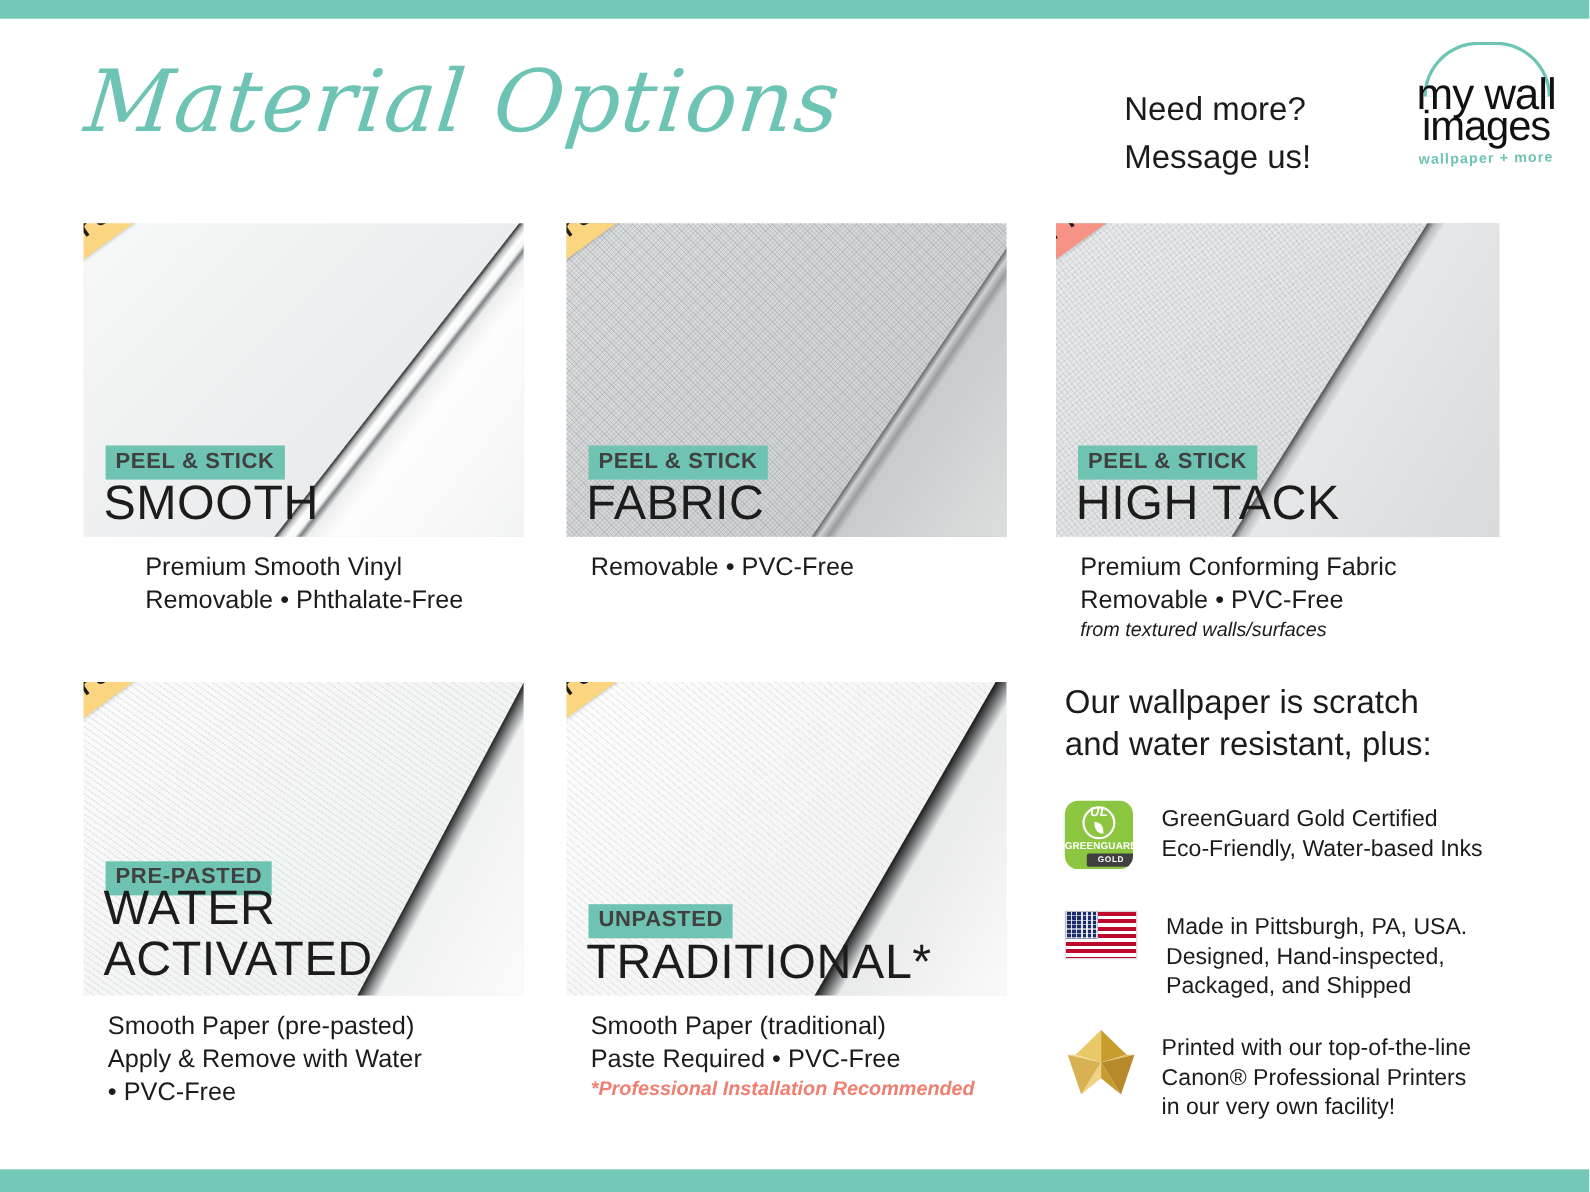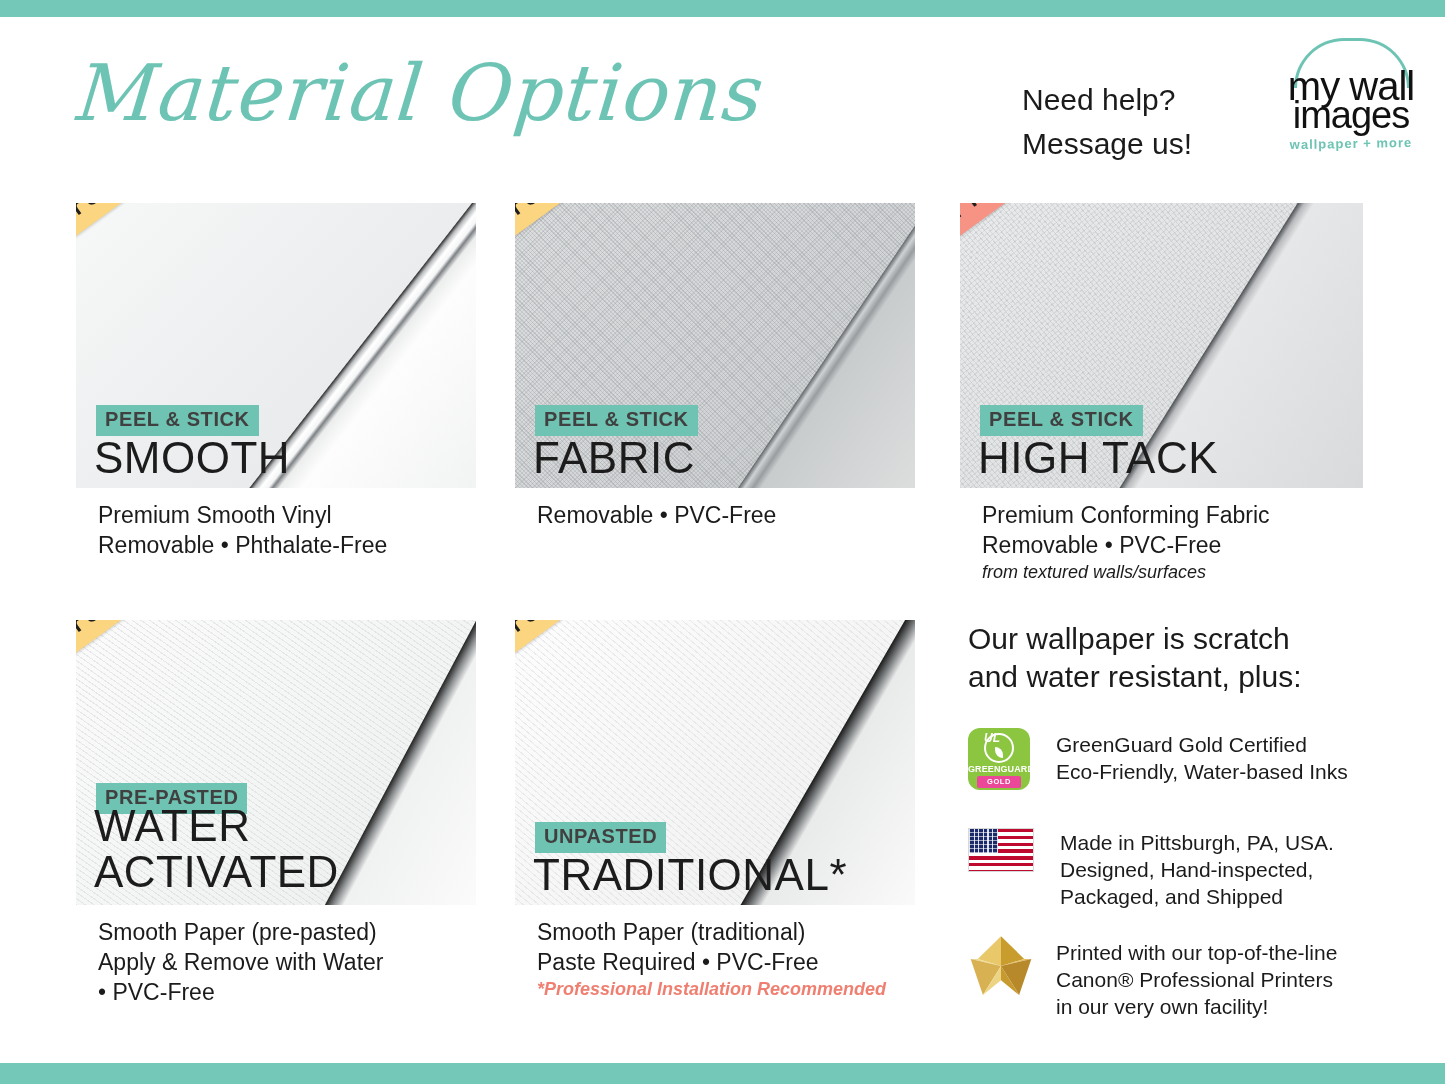--- a/index.html
+++ b/index.html
@@ -138,34 +138,34 @@
   
   .gg {
     position: relative; width: 62px; height: 62px; border-radius: 12px;
     background: #8cc540; flex: 0 0 62px; overflow: hidden;
   }
   .gg-circle {
     position: absolute; left: 16px; top: 5px; width: 30px; height: 30px;
     border-radius: 50%; border: 2.5px solid #ffffff;
   }
   .gg-ul {
-    position: absolute; left: 0; top: 3px; width: 30px; 
+    position: absolute; left: 0; top: 3px; width: 30px; text-align: center;
     font-size: 12px; font-weight: bold; color: #ffffff; font-style: italic;
   }
   .gg-leaf {
     position: absolute; left: 12px; top: 16px; width: 8px; height: 11px;
     background: #ffffff; border-radius: 0 10px 0 10px;
   }
   .gg-name {
     position: absolute; left: 0; top: 36px; width: 62px; text-align: center;
     font-size: 9px; font-weight: bold; color: #ffffff; letter-spacing: .1px;
   }
   .gg-gold {
-    position: absolute; left: 9px; top: 48px; width: 44px; height: 12px;
-    background: #ec4899; border-radius: 2px;
+    position: absolute; left: 20px; top: 48px; width: 44px; height: 12px;
+    background: #404040; border-radius: 2px;
     font-size: 7.5px; font-weight: bold; color: #ffffff;
     text-align: center; line-height: 12px; letter-spacing: .6px;
   }
 
   
   .flag {
     position: relative; width: 66px; height: 44px; flex: 0 0 66px;
     background: #ffffff; border: 1px solid #d8d8d8;
     background-image: repeating-linear-gradient(#bf0a30 0 3.4px, #ffffff 3.4px 6.8px);
   }
@@ -185,38 +185,38 @@
 <body>
 
 <div class="page">
 
   <div class="bar-top"></div>
   <div class="bar-bottom"></div>
 
   <div class="title-script">Material Options</div>
 
   <div class="need-help">
-    <div>Need help?</div>
+    <div>Need more?</div>
     <div>Message us!</div>
   </div>
 
   <div class="logo">
     <div class="logo-arc"></div>
     <div class="logo-word logo-w1">my wall</div>
     <div class="logo-word logo-w2">images</div>
     <div class="logo-tag">wallpaper + more</div>
   </div>
 
   <div class="card" style="left:76px; top:203px; width:400px;">
     <div class="card-img tex-smooth">
       <div class="ribbon yellow">for Smooth Walls</div>
       <div class="badge" style="top:202px;">PEEL &amp; STICK</div>
       <div class="card-title" style="top:232px;">SMOOTH</div>
     </div>
-    <div class="card-desc" style="top:297px;">
+    <div class="card-desc" style="top:297px;margin-left:34px;">
       <div>Premium Smooth Vinyl</div>
       <div>Removable • Phthalate-Free</div>
     </div>
   </div>
 
   <div class="card" style="left:515px; top:203px; width:400px;">
     <div class="card-img tex-fabric">
       <div class="ribbon yellow">for Smooth Walls</div>
       <div class="badge" style="top:202px;">PEEL &amp; STICK</div>
       <div class="card-title" style="top:232px;">FABRIC</div>

